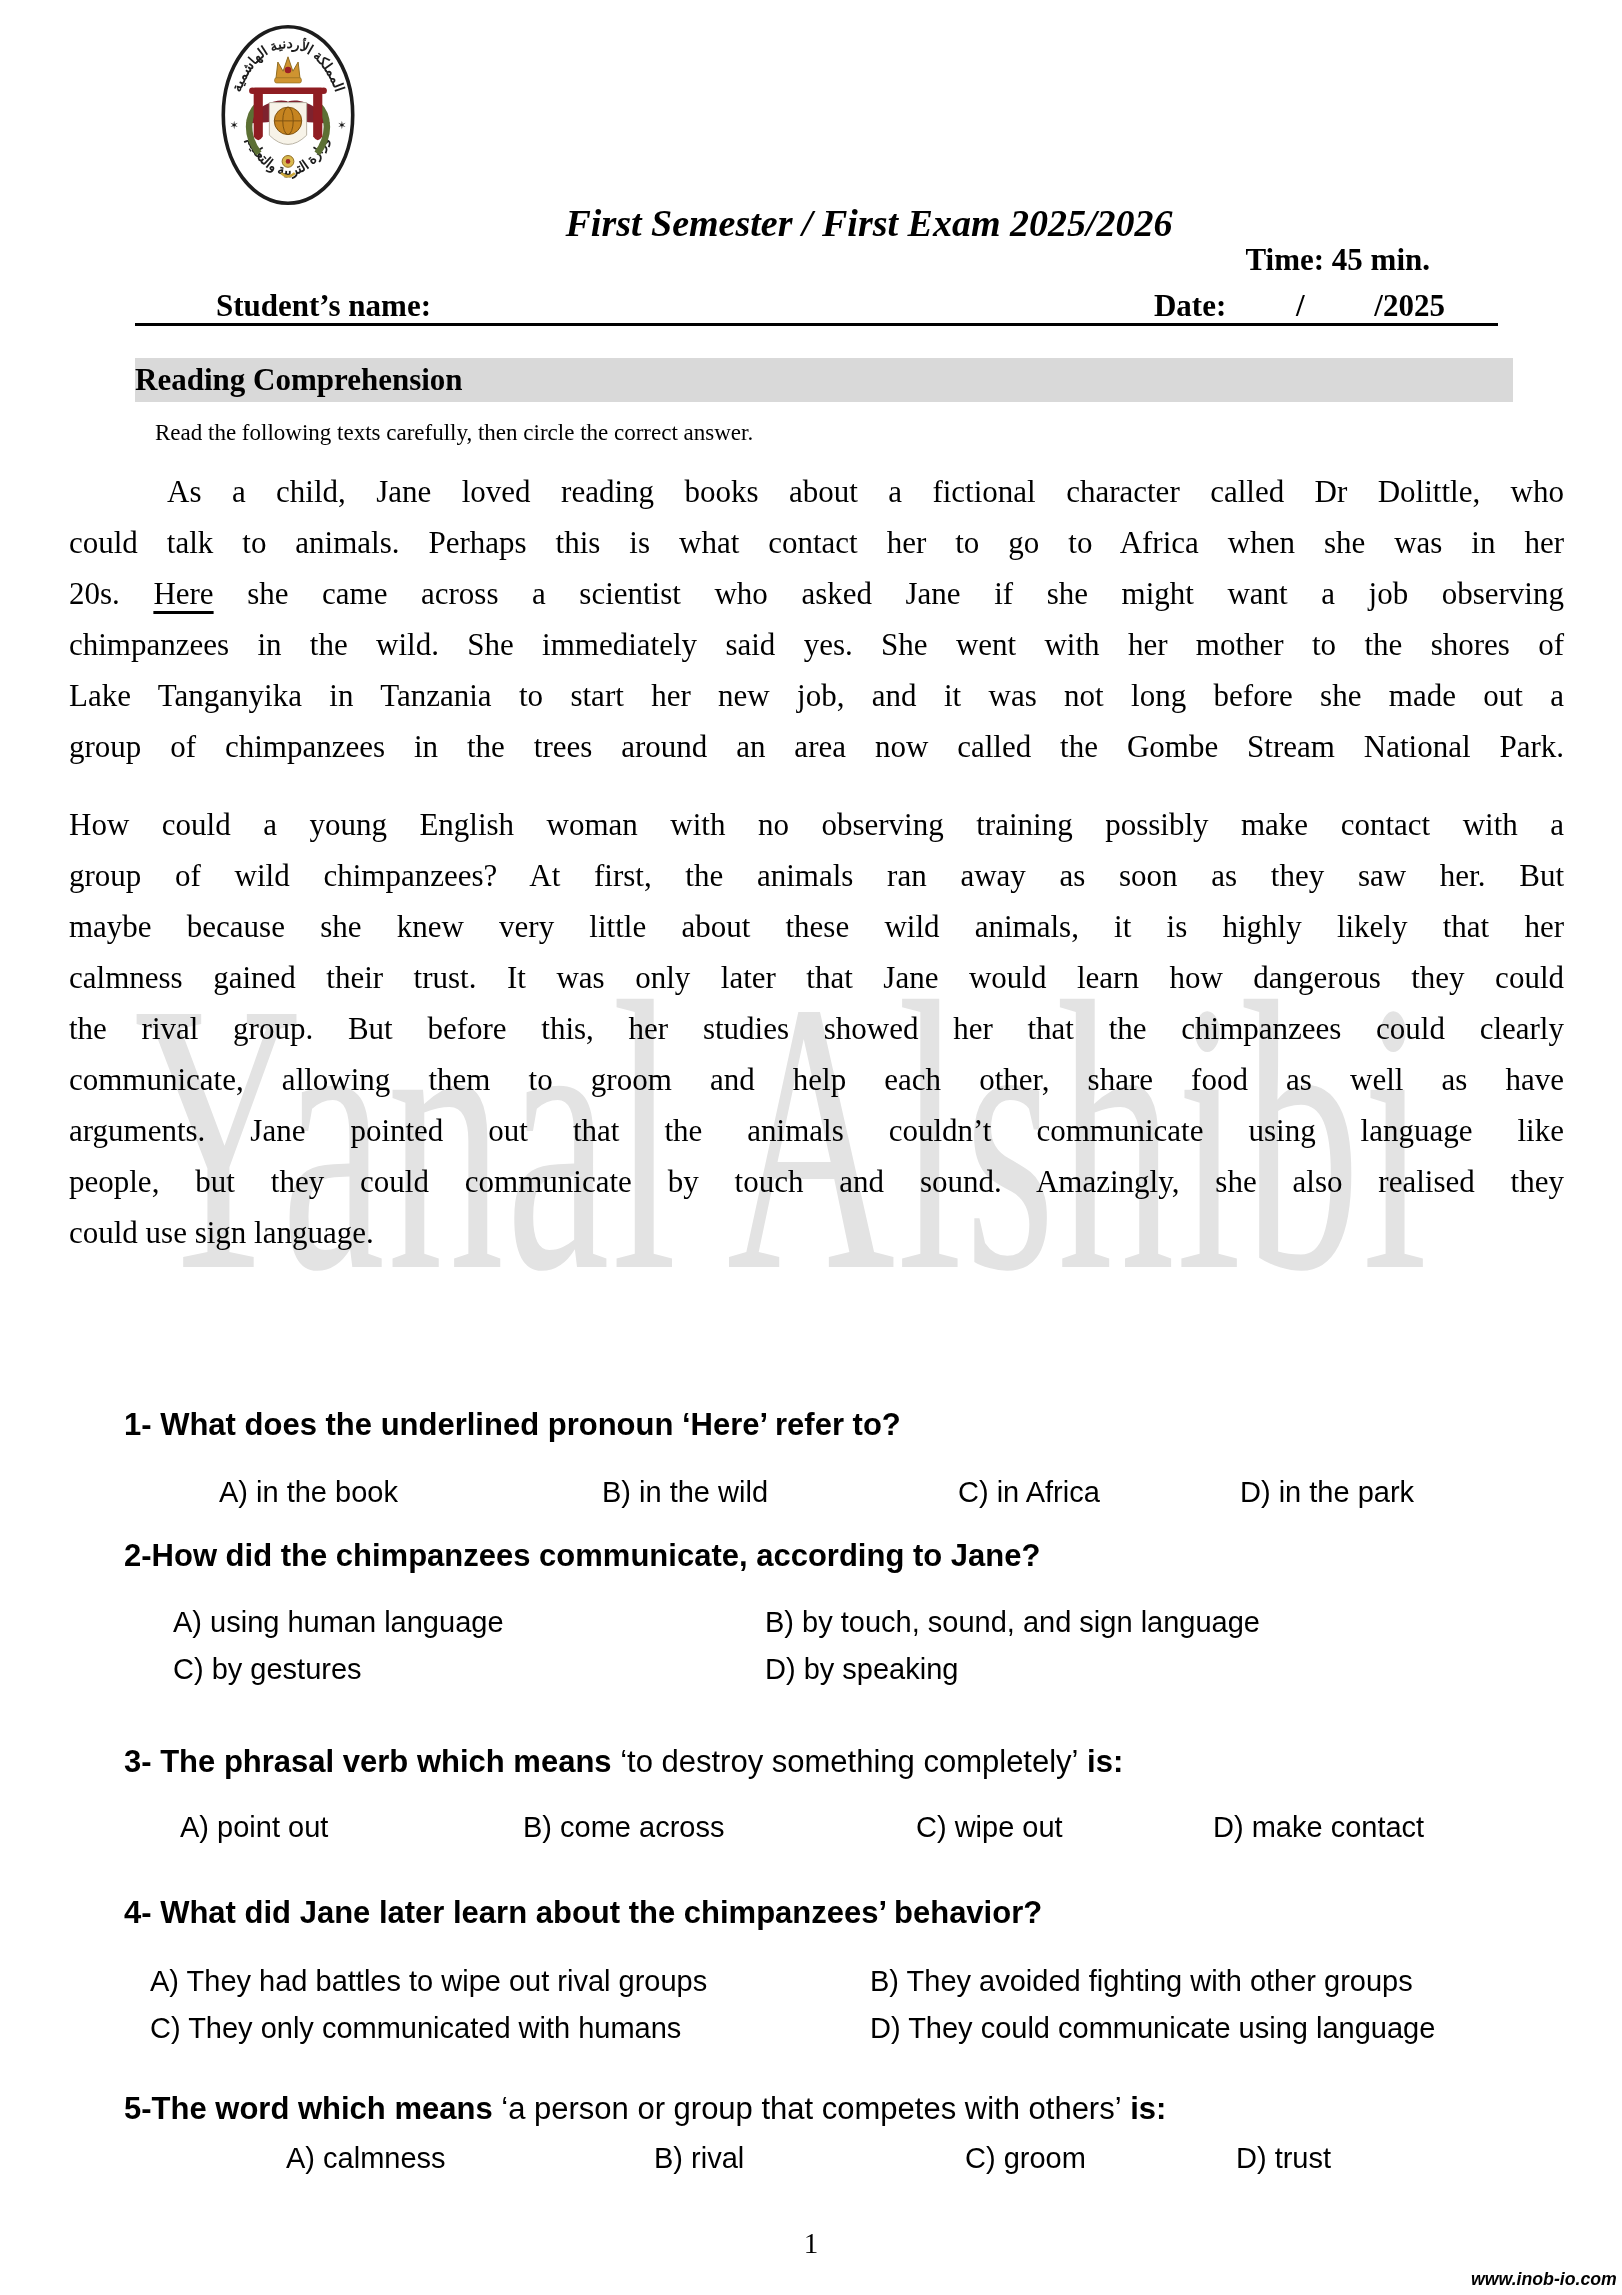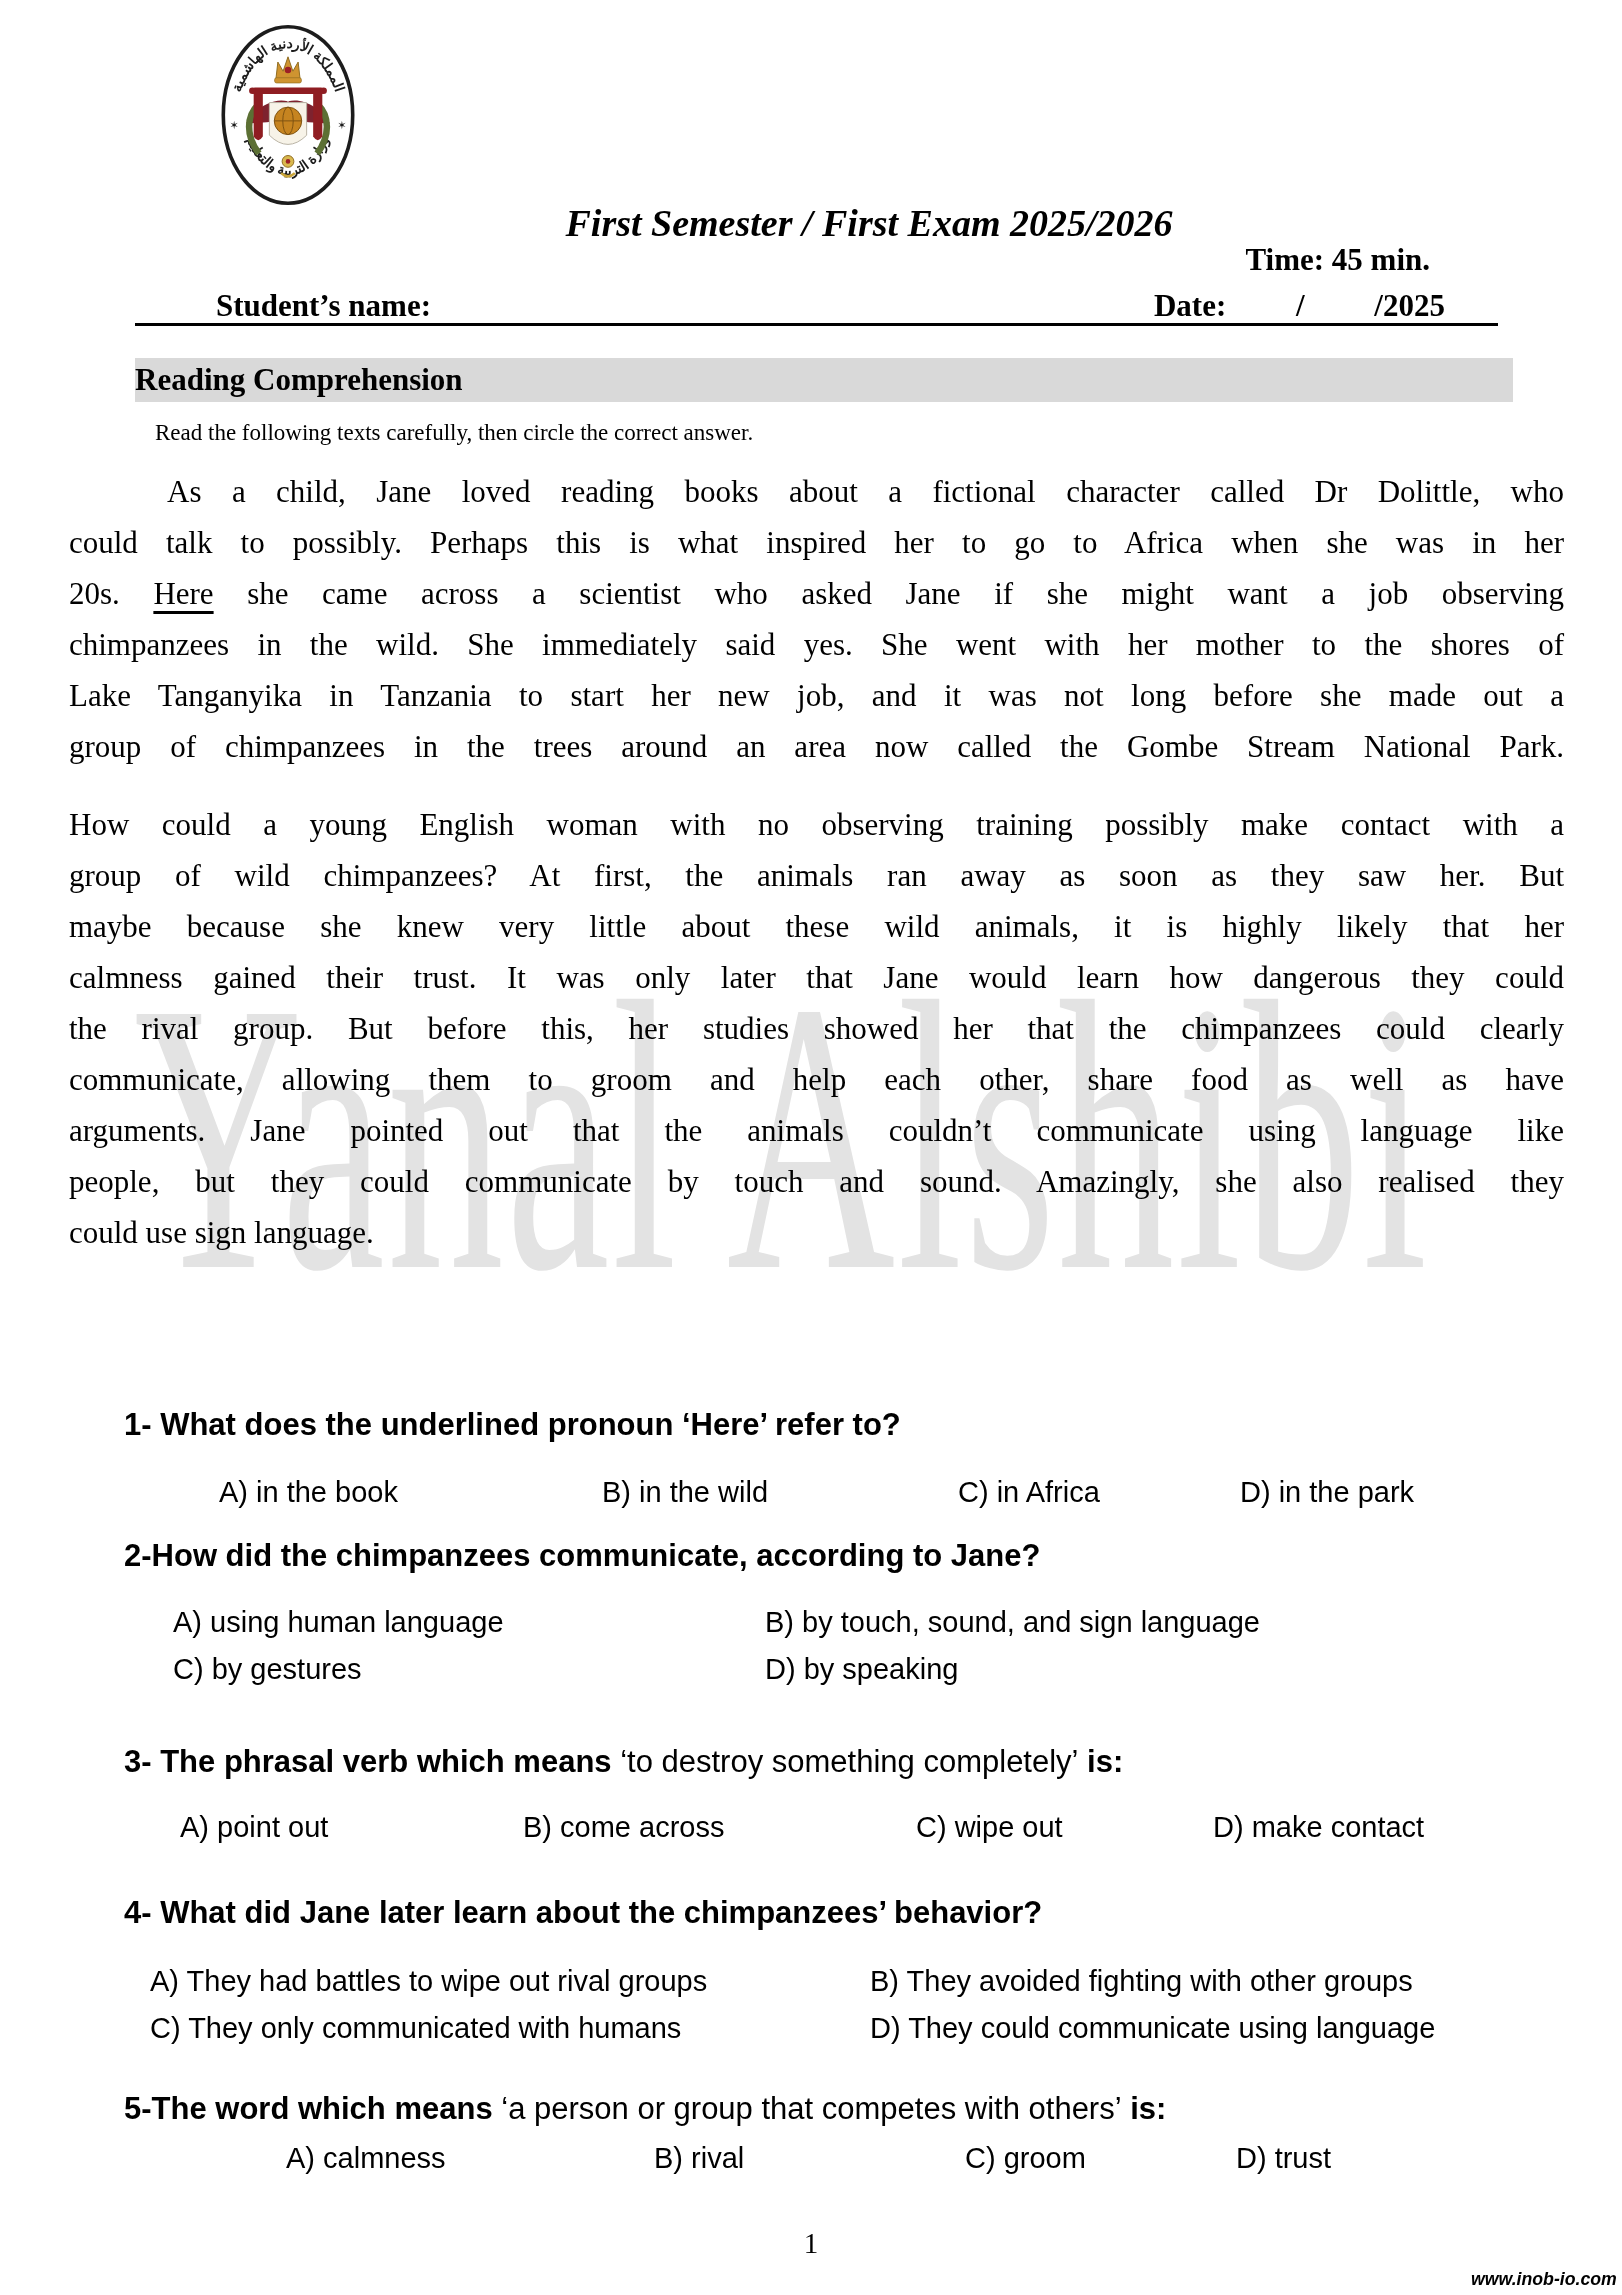--- a/index.html
+++ b/index.html
@@ -122,21 +122,21 @@
       <span>Student’s name:</span>
       <span>Date:         /         /2025</span>
     </div>
     <div class="rule"></div>
 
     <div class="section-bar">Reading Comprehension</div>
     <div class="instruction">Read the following texts carefully, then circle the correct answer.</div>
 
     <div class="passage p1">
       <div class="pline indent">As a child, Jane loved reading books about a fictional character called Dr Dolittle, who</div>
-      <div class="pline">could talk to possibly. Perhaps this is what inspired her to go to Africa when she was in her</div>
+      <div class="pline">could talk to animals. Perhaps this is what contact her to go to Africa when she was in her</div>
       <div class="pline"><span>20s. </span><span class="u">Here</span><span> she came across a scientist who asked Jane if she might want a job observing</span></div>
       <div class="pline">chimpanzees in the wild. She immediately said yes. She went with her mother to the shores of</div>
       <div class="pline">Lake Tanganyika in Tanzania to start her new job, and it was not long before she made out a</div>
       <div class="pline">group of chimpanzees in the trees around an area now called the Gombe Stream National Park.</div>
     </div>
 
     <div class="passage p2">
       <div class="pline">How could a young English woman with no observing training possibly make contact with a</div>
       <div class="pline">group of wild chimpanzees? At first, the animals ran away as soon as they saw her. But</div>
       <div class="pline">maybe because she knew very little about these wild animals, it is highly likely that her</div>

